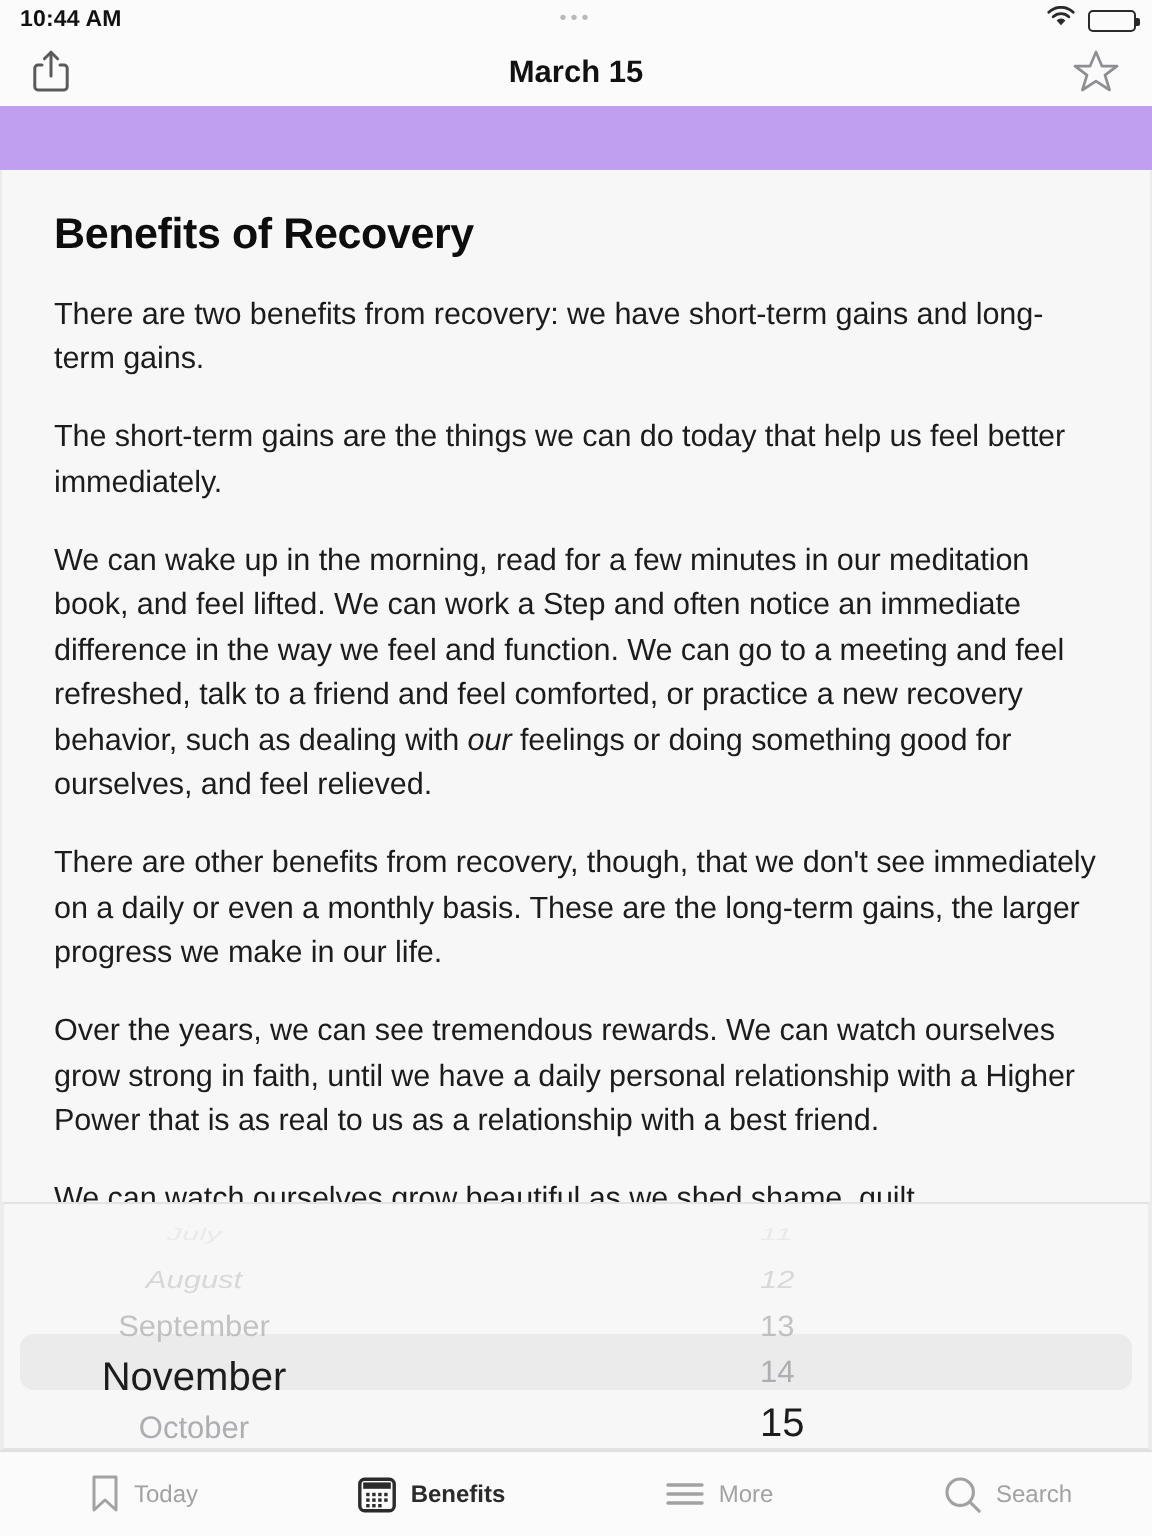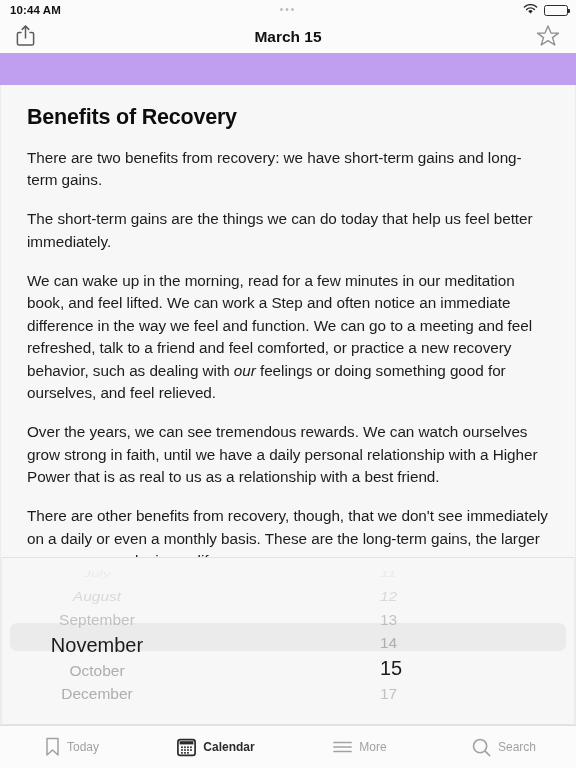--- a/index.html
+++ b/index.html
@@ -140,21 +140,21 @@
     margin-bottom: 16.5px;
     letter-spacing: -0.05px;
   }
   .doc p em { font-style: italic; }
 
   
   .picker {
     position: absolute;
     left: 0; right: 0;
     bottom: 0;
-    height: 168px;
+    height: 124px;
     background: #f7f7f7;
     border-top: 1px solid #e3e3e3;
     border-left: 1px solid #ececec;
     border-right: 1px solid #ececec;
     border-bottom: 1px solid #e3e3e3;
     overflow: hidden;
     display: flex;
   }
   .picker-band {
     position: absolute;
@@ -258,22 +258,22 @@
   </div>
 
   <div class="banner" id="banner" style="background: rgb(192, 159, 240);"></div>
 
   <div class="doc-wrap">
     <div class="doc">
       <h1>Benefits of Recovery</h1>
       <p>There are two benefits from recovery: we have short-term gains and long-term gains.</p>
       <p>The short-term gains are the things we can do today that help us feel better immediately.</p>
       <p><span>We can wake up in the morning, read for a few minutes in our meditation book, and feel lifted. We can work a Step and often notice an immediate difference in the way we feel and function. We can go to a meeting and feel refreshed, talk to a friend and feel comforted, or practice a new recovery behavior, such as dealing with </span><em>our</em><span> feelings or doing something good for ourselves, and feel relieved.</span></p>
+      <p>There are other benefits from recovery, though, that we don't see immediately on a daily or even a monthly basis. These are the long-term gains, the larger progress we make in our life.</p>
       <p>Over the years, we can see tremendous rewards. We can watch ourselves grow strong in faith, until we have a daily personal relationship with a Higher Power that is as real to us as a relationship with a best friend.</p>
-      <p>There are other benefits from recovery, though, that we don't see immediately on a daily or even a monthly basis. These are the long-term gains, the larger progress we make in our life.</p>
       <p>We can watch ourselves grow beautiful as we shed shame, guilt,</p>
     </div>
 
     <div class="picker">
       <div class="picker-band"></div>
 
       <div class="picker-col months">
         <div class="picker-item d1">July</div>
         <div class="picker-item d2">August</div>
         <div class="picker-item d3">September</div>
@@ -318,21 +318,21 @@
             <rect x="4.1" y="11.2" width="1.7" height="1.7"></rect>
               <rect x="7.1" y="11.2" width="1.7" height="1.7"></rect>
             <rect x="10.1" y="11.2" width="1.7" height="1.7"></rect>
               <rect x="13.1" y="11.2" width="1.7" height="1.7"></rect>
             <rect x="4.1" y="14" width="1.7" height="1.7"></rect>
               <rect x="7.1" y="14" width="1.7" height="1.7"></rect>
             <rect x="10.1" y="14" width="1.7" height="1.7"></rect>
           </g>
         </svg>
       </span>
-      <span class="tab-label">Calendar</span>
+      <span class="tab-label">Benefits</span>
     </div>
 
 
     <div class="tab">
       <span class="tab-icon">
         <svg width="19" height="14" viewBox="0 0 19 14">
           <line x1="1" y1="2.5" x2="18" y2="2.5" stroke="#a2a2a2" stroke-width="1.7" stroke-linecap="round"></line>
           <line x1="1" y1="7" x2="18" y2="7" stroke="#a2a2a2" stroke-width="1.7" stroke-linecap="round"></line>
           <line x1="1" y1="11.5" x2="18" y2="11.5" stroke="#a2a2a2" stroke-width="1.7" stroke-linecap="round"></line>
         </svg>

